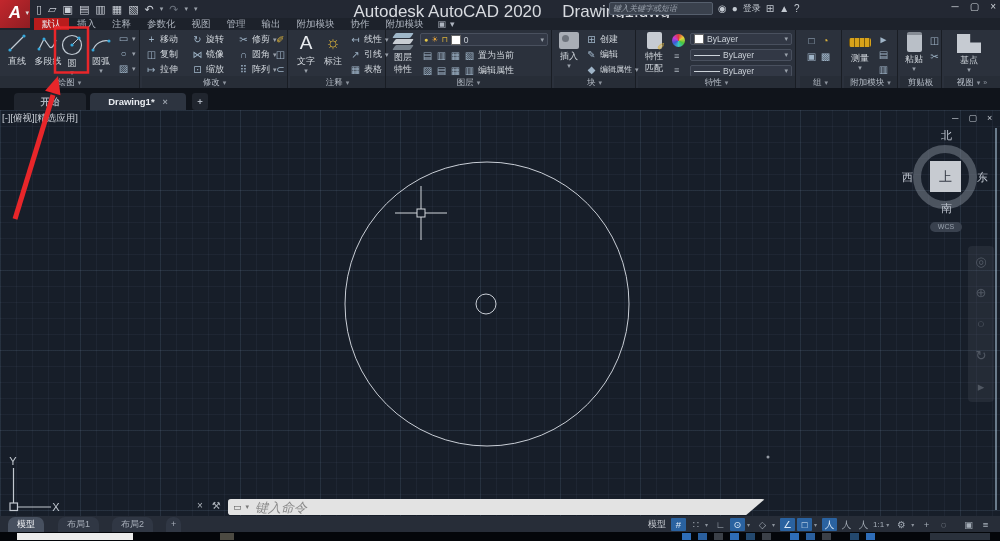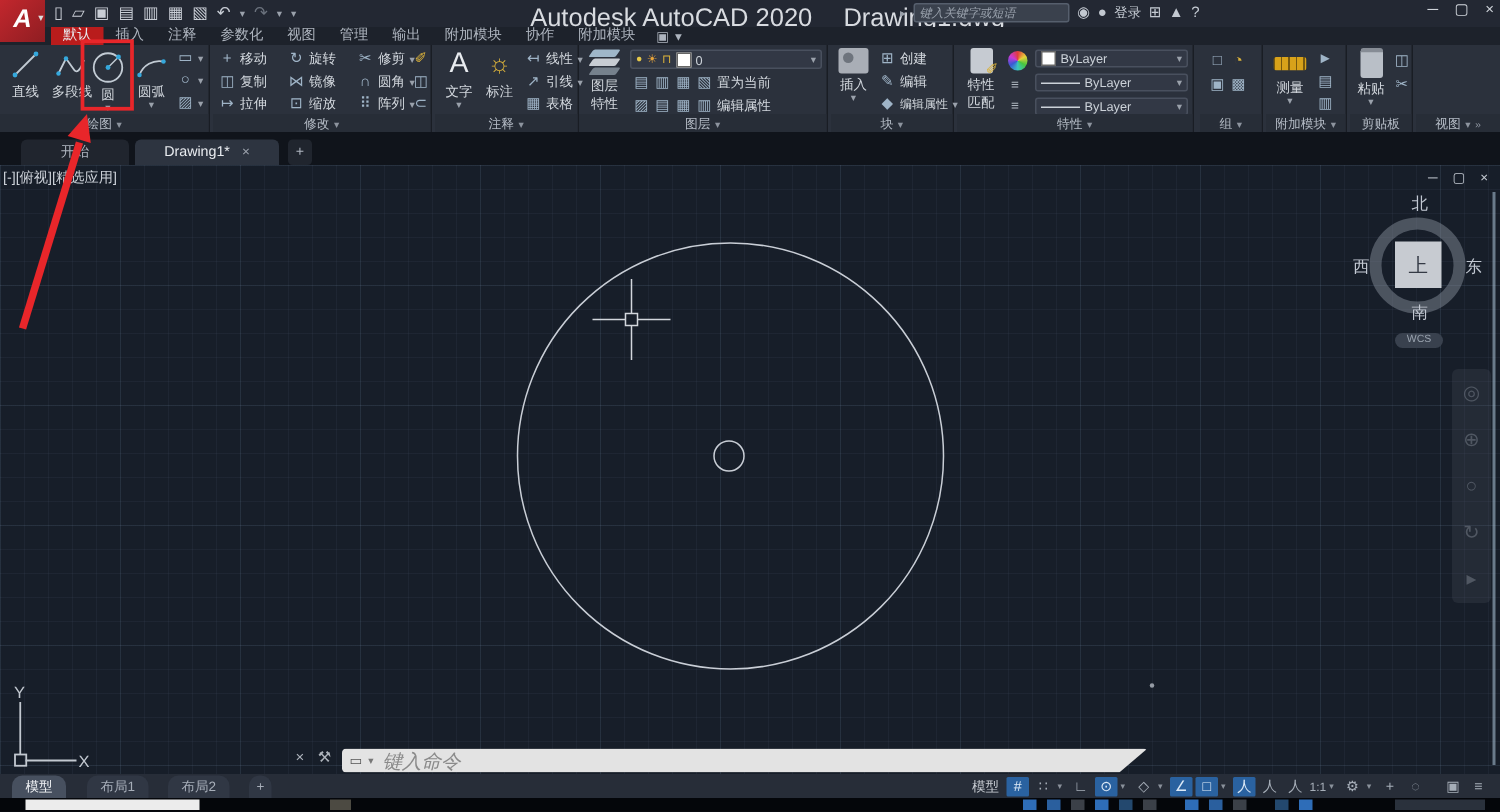--- a/index.html
+++ b/index.html
@@ -59,21 +59,21 @@
   .lpi .lay{position:absolute;width:18px;height:5px;transform:skewX(-35deg);border-radius:1px;}
   .ruler{width:22px;height:9px;background:#d8a21a;border-radius:2px;
          background-image:repeating-linear-gradient(90deg,rgba(0,0,0,.45) 0 1px,transparent 1px 5px);}
   .clipi{width:15px;height:17px;background:#b9bfc7;border-radius:2px;border-top:3px solid #868c95;}
   .bpt{width:24px;height:19px;background:#c6cbd2;clip-path:polygon(0 0,55% 0,55% 45%,100% 45%,100% 100%,0 100%);}
   .pmicon{width:15px;height:17px;background:#c6cbd2;border-radius:2px;position:relative;}
   .pmicon span{position:absolute;right:-4px;bottom:-3px;color:#d9b13b;font-size:10px;}
   .insicon{width:20px;height:17px;background:#a9aeb6;border-radius:2px;position:relative;}
   .insicon i{position:absolute;left:3px;top:3px;width:7px;height:7px;background:#6e747d;border-radius:50%;}
   
-  #filetabs{position:absolute;left:0;top:88px;width:1000px;height:22px;background:#10141b;}
+  #filetabs{position:absolute;left:0;top:88px;width:1000px;height:22px;background:#10141b;font-weight:bold;}
   .ftab{position:absolute;bottom:0;height:17px;line-height:17px;font-size:9.5px;text-align:center;
         border-radius:4px 4px 0 0;}
   #ftab-start{left:14px;width:72px;background:#20252e;color:#aeb5bf;}
   #ftab-drawing{left:90px;width:96px;background:#2d3440;color:#e8ebef;}
   #ftab-drawing .x{color:#9aa1ab;margin-left:8px;font-size:9px;}
   #ftab-plus{left:192px;width:16px;background:#20252e;color:#aeb5bf;border-radius:3px;}
   
   #canvas{position:absolute;left:0;top:110px;width:1000px;height:406px;background:#171e29;
       background-image:
         linear-gradient(rgba(160,190,230,0.05) 1px, transparent 1px),
@@ -464,20 +464,27 @@
             <span class="mic">◫</span>
           </div>
         <div class="mtool" style="left:29px;top:20px">
             <span class="mic">✂</span>
           </div>
       </div>
       <div class="plabel"><span>剪贴板</span></div>
     </div>
 
     <div class="panel" style="left:944px;width:56px;border-right:none">
+      <div class="pbody">
+        <div class="bigtool" style="left:10px;width:30px">
+          <span class="bpt" style="margin-top:2px"></span>
+          <span class="tlabel">基点</span>
+          <span class="tc">▾</span>
+        </div>
+      </div>
       <div class="plabel"><span>视图</span><span class="c">▾</span><span class="c">»</span></div>
     </div>
   </div>
 
   <div id="filetabs">
     <div class="ftab" id="ftab-start"><span>开始</span></div>
     <div class="ftab" id="ftab-drawing">
       <span>Drawing1*</span><span class="x">×</span>
     </div>
     <div class="ftab" id="ftab-plus"><span>+</span></div>

